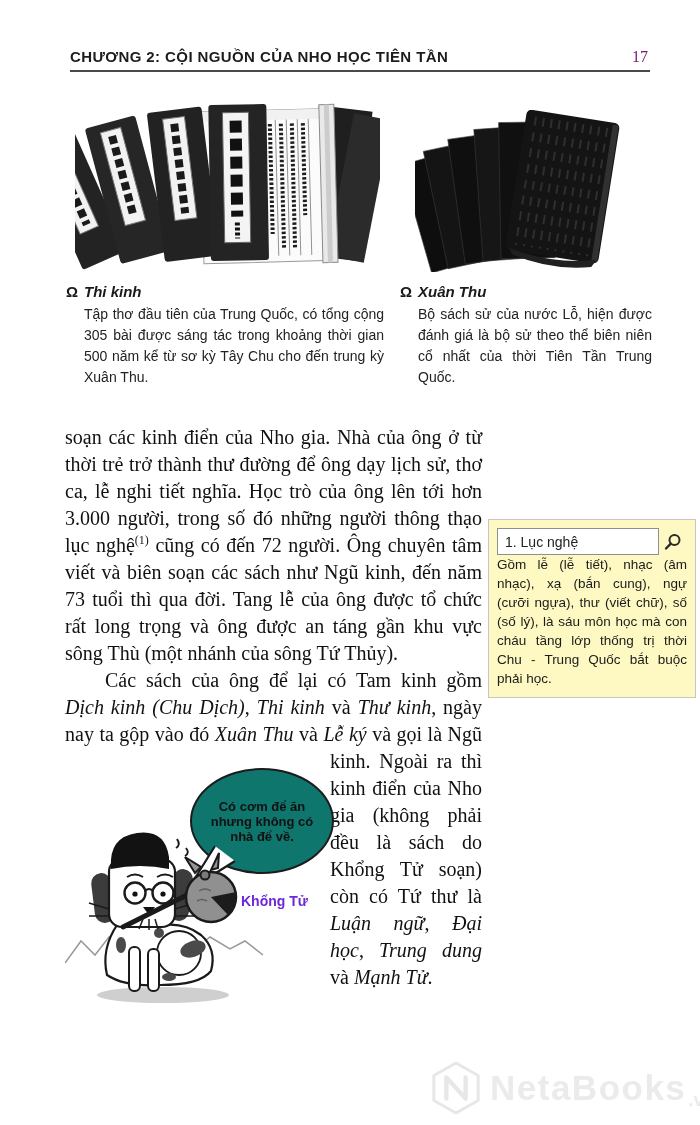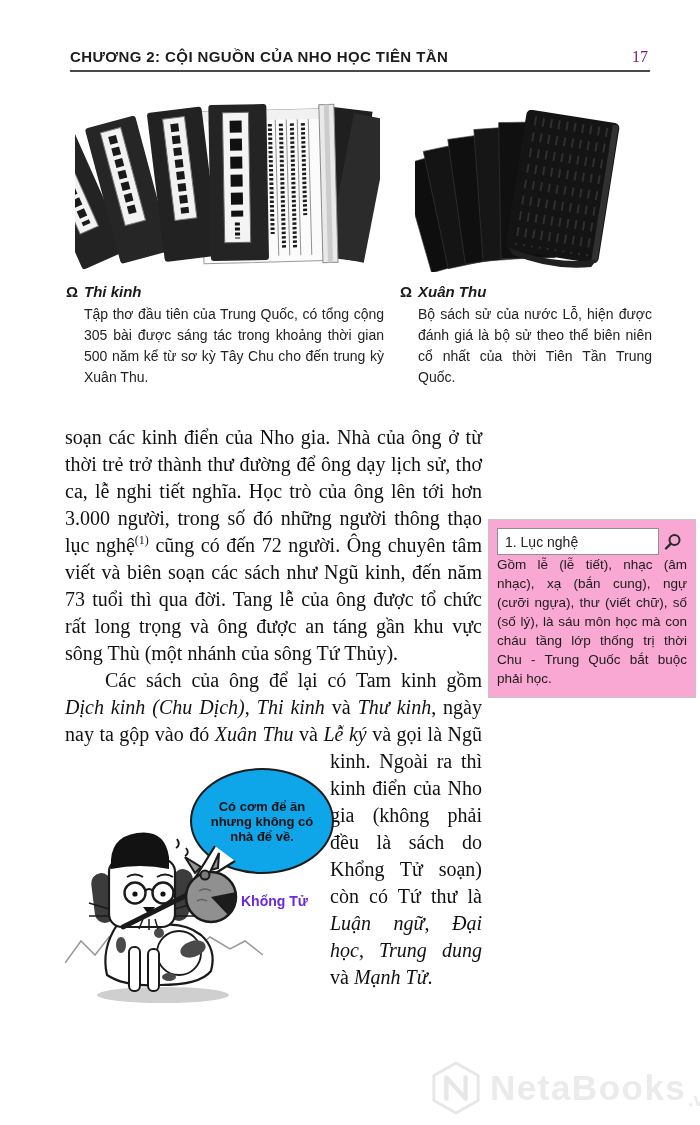--- a/index.html
+++ b/index.html
@@ -28,32 +28,32 @@
             font:20px/27px "Liberation Serif",serif;color:#111;text-align:justify;}
   .para{margin:0;}
   .para.indent{text-indent:40px;}
   .main-col sup{font-size:12px;line-height:0;}
   .it{font-style:italic;}
 
   
   .cartoon-float{float:left;width:265px;height:337px;margin:0;position:relative;
                  shape-outside:inset(82px 0 0 0);}
   .cartoon{position:absolute;left:0;top:82px;width:265px;height:255px;text-indent:0;text-align:left;}
-  .bubble{position:absolute;left:125px;top:19px;width:140px;height:102px;background:#0ea5e9;
+  .bubble{position:absolute;left:125px;top:19px;width:140px;height:102px;background:#0f766e;
           border:2.5px solid #1c1c1c;border-radius:50%;display:flex;align-items:center;justify-content:center;
           z-index:1;}
   .bubble span{display:block;width:104px;text-align:center;
                font:bold 13px/15px "Liberation Sans",sans-serif;color:#111;}
   .cartoon-svg{position:absolute;left:0;top:0;z-index:2;}
   .kongzi-label{position:absolute;left:176px;top:144px;z-index:3;
                 font:bold 14px/16px "Liberation Sans",sans-serif;color:#6d28d9;}
 
   
   .sidebar{position:absolute;left:488px;top:519px;width:208px;border:1px solid #c6c6c6;
-           background:#f9a8d4;padding:8px 8px 9px 8px;box-sizing:border-box;}
+           background:#fef9c3;padding:8px 8px 9px 8px;box-sizing:border-box;}
   .sidebar-search{display:flex;align-items:center;}
   .sidebar-input{flex:1;border:1.5px solid #8f8f8f;background:#fff;height:25px;display:flex;
                  align-items:center;padding:0 7px;font:14px/16px "Liberation Sans",sans-serif;color:#222;}
   .sidebar-mag{width:28px;height:27px;display:flex;align-items:center;justify-content:center;}
   .sidebar-body{font:13.5px/19px "Liberation Sans",sans-serif;color:#1b1b1b;
                 text-align:justify;}
 
   
   .watermark{position:absolute;left:430px;top:1060px;display:flex;align-items:center;}
   .wm-text{font:bold 35px/40px "Liberation Sans",sans-serif;color:#ebebeb;letter-spacing:1.5px;margin-left:8px;}

